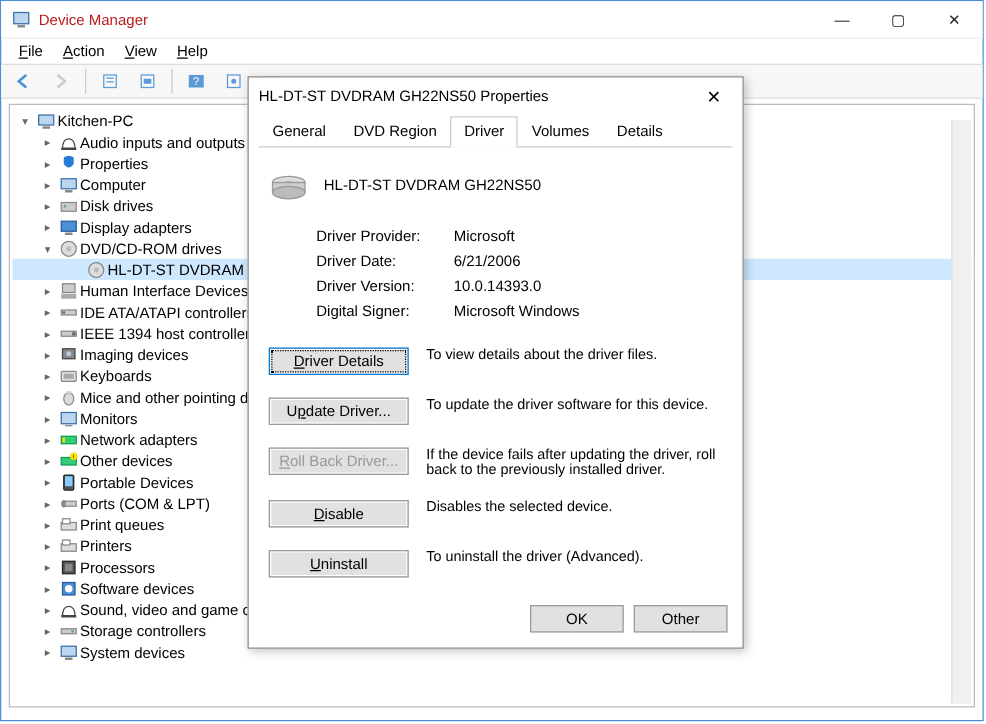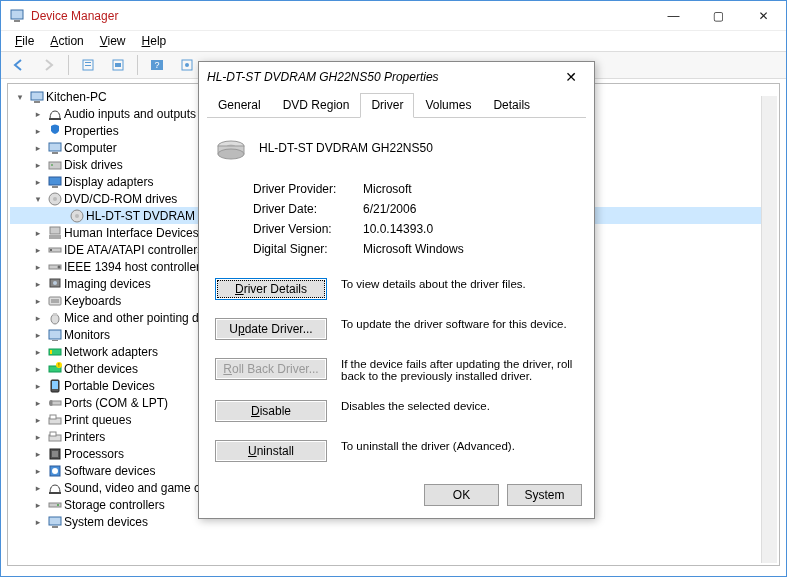--- a/index.html
+++ b/index.html
@@ -42,21 +42,21 @@
     .vbar { position:absolute; top:12px; right:2px; bottom:2px; width:16px; background:#f0f0f0; border-left:1px solid #ddd; }
 
     
     .dialog {
       position:absolute; top:60px; left:197px;
       width:397px; height:458px;
       background:#fff; border:1px solid #888;
       box-shadow: 2px 2px 8px rgba(0,0,0,.25);
     }
     .dlg-title { height:30px; display:flex; align-items:center; padding:0 8px; font-size:12px; }
-    .dlg-title .dtt { flex:1;font-style:italic; }
+    .dlg-title .dtt { flex:1; }
     .dlg-close { width:30px; height:30px; display:flex; align-items:center; justify-content:center; font-size:14px; }
     .tabs { display:flex; border-bottom:1px solid #ccc; margin:0 8px; }
     .tab { padding:4px 10px 5px; border:1px solid transparent; position:relative; top:1px; }
     .tab.active { border:1px solid #ccc; border-bottom:1px solid #fff; background:#fff; }
     .dlg-body { padding:14px 16px 8px; }
     .dev-head { display:flex; align-items:center; gap:12px; margin-bottom:18px; }
     .dev-icon { width:32px; height:32px; }
     .info-row { display:flex; margin:6px 0 6px 38px; }
     .info-label { width:110px; }
     .act-row { display:flex; align-items:flex-start; margin:18px 0 0 0; gap:14px; }
@@ -464,16 +464,16 @@
         <div class="act-btn"><span class="u">D</span>isable</div>
         <div class="act-desc">Disables the selected device.</div>
       </div>
       <div class="act-row">
         <div class="act-btn"><span class="u">U</span>ninstall</div>
         <div class="act-desc">To uninstall the driver (Advanced).</div>
       </div>
     </div>
     <div class="dlg-btns">
       <div class="dlg-btn">OK</div>
-      <div class="dlg-btn">System</div>
+      <div class="dlg-btn">Other</div>
     </div>
   </div>
 </div>
 
 </body></html>

